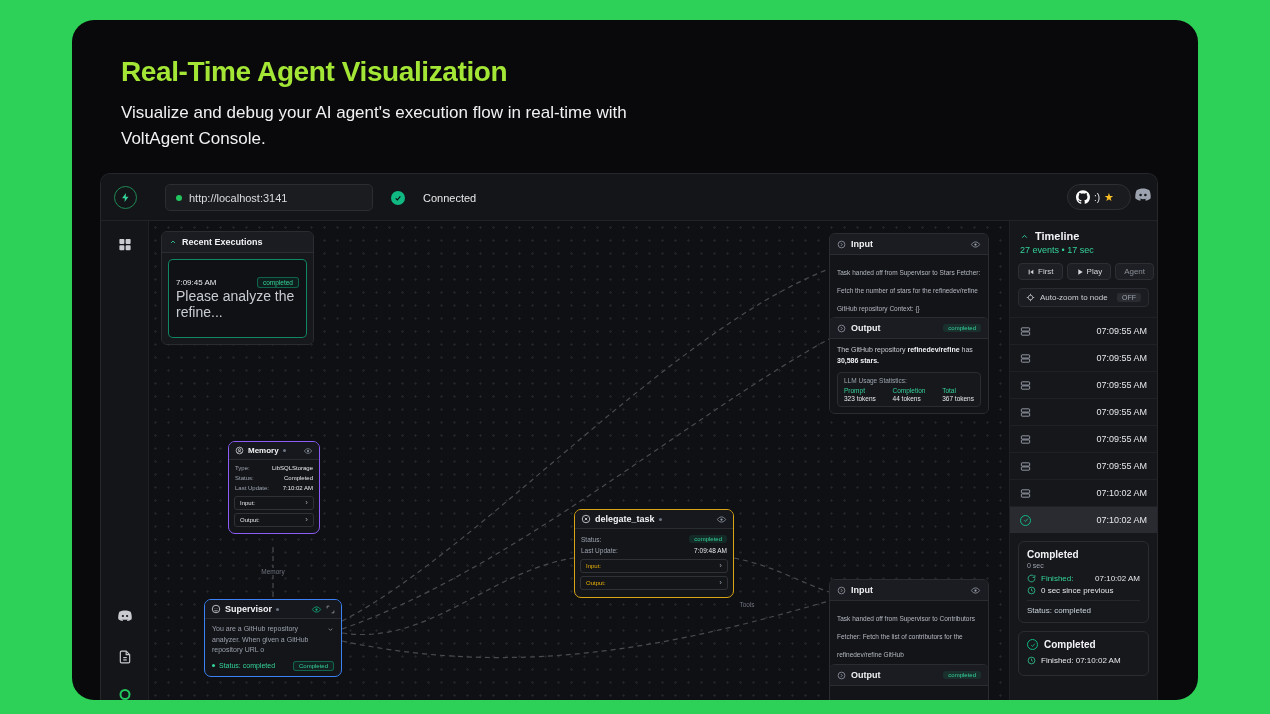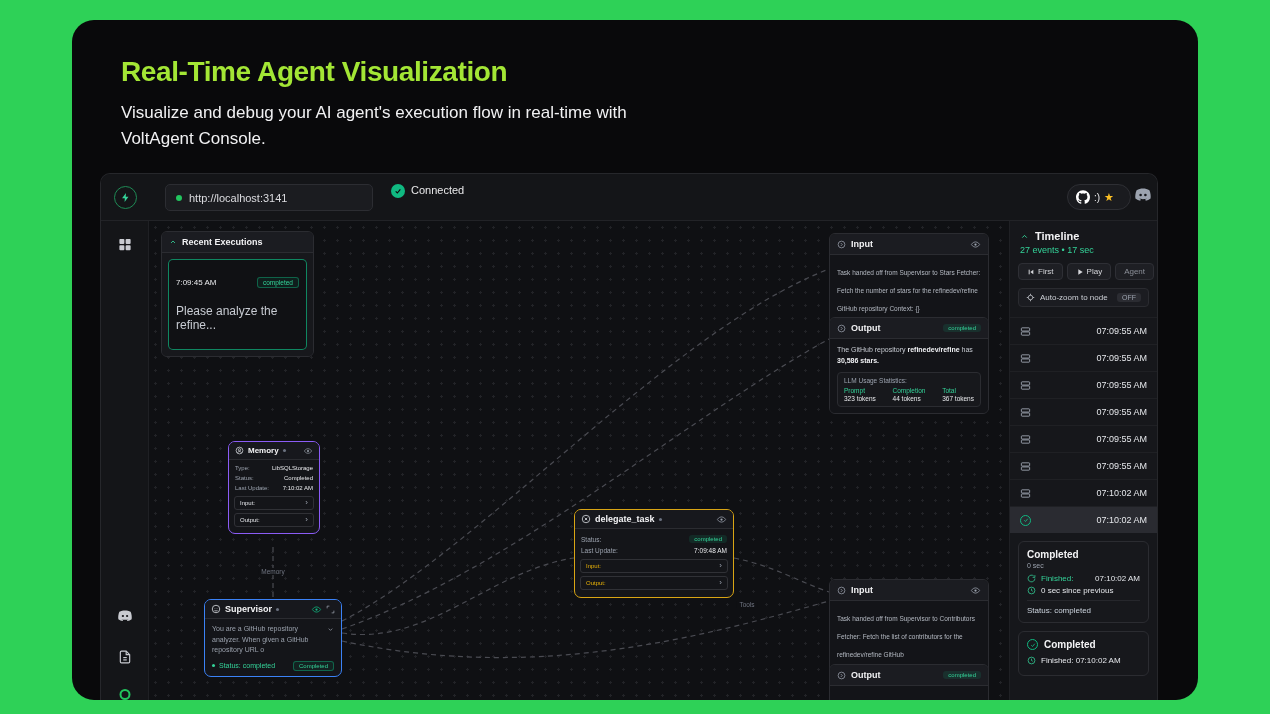--- a/index.html
+++ b/index.html
@@ -6,21 +6,21 @@
   *{box-sizing:border-box;}
   .stage{position:relative;width:1270px;height:714px;background:#2ed157;font-family:"Liberation Sans",sans-serif;overflow:hidden;}
   .card{position:absolute;left:72px;top:20px;width:1126px;height:680px;background:#09090b;border-radius:22px;overflow:hidden;}
   .hero-title{position:absolute;left:49px;top:36px;margin:0;font-size:28px;font-weight:700;color:#a3e635;letter-spacing:-.4px;}
   .hero-sub{position:absolute;left:49px;top:80px;margin:0;width:545px;font-size:17px;line-height:26px;color:#f1f1f3;}
   .console{position:absolute;left:28px;top:153px;width:1058px;height:527px;background:#141518;border:1px solid #26272b;border-bottom:none;border-radius:10px 10px 0 0;overflow:hidden;}
   .topbar{position:absolute;left:0;top:0;right:0;height:47px;background:#141518;border-bottom:1px solid #222327;}
   .bolt-btn{position:absolute;left:13px;top:12px;width:23px;height:23px;border-radius:50%;border:1px solid #1f8a55;display:flex;align-items:center;justify-content:center;color:#34d399;}
   .url-field{position:absolute;left:64px;top:10px;width:208px;height:27px;background:#1b1c20;border:1px solid #2c2d32;border-radius:5px;display:flex;align-items:center;gap:7px;padding:12px 10px;color:#dcdce0;font-size:11px;}
   .dot-green{width:6px;height:6px;border-radius:50%;background:#22c55e;flex:0 0 auto;}
-  .connected{position:absolute;left:290px;top:10px;height:27px;display:flex;gap:6px;color:#e8e8ea;font-size:11px;}
+  .connected{position:absolute;left:290px;top:10px;height:27px;display:flex;align-items:center;gap:18px;color:#e8e8ea;font-size:11px;}
   .check-fill{width:14px;height:14px;border-radius:50%;background:#10b981;color:#0b0b0d;display:flex;align-items:center;justify-content:center;}
   .gh-pill{position:absolute;left:966px;top:10px;width:64px;height:26px;background:#1a1b1f;border:1px solid #2e2f34;border-radius:13px;display:flex;align-items:center;gap:4px;padding:0 8px;color:#e5e5e7;font-size:10px;}
   .gh-star{color:#fbbf24;font-size:11px;}
   .discord-top{position:absolute;left:1032px;top:13px;color:#9ca3af;}
   .left-rail{position:absolute;left:0;top:47px;width:48px;bottom:0;background:#141518;border-right:1px solid #1f2024;}
   .rail-ic{position:absolute;left:50%;transform:translateX(-50%);color:#c9cbd1;}
   .canvas{position:absolute;left:48px;top:47px;width:862px;height:480px;background:#0f1013;background-image:radial-gradient(circle,#222327 1px,transparent 1.2px);background-size:13px 13px;}
   .edges{position:absolute;left:0;top:0;}
   .edge-label{position:absolute;font-size:6.5px;color:#6f7480;background:#0f1013;padding:0 3px;transform:translateX(-50%);}
   .panel{position:absolute;background:#17181c;border:1px solid #2b2c31;border-radius:6px;overflow:hidden;}
@@ -167,21 +167,21 @@
                 </svg>
               </span>
             <span class="p-title" style="font-size:9px">Recent Executions</span>
           </div>
           <div class="p-body" style="background:#17181c;padding:6px">
             <div style="border:1px solid rgba(16,185,129,.7);border-radius:5px;padding:17px 7px;background:#101114">
               <div style="display:flex;align-items:center;justify-content:space-between">
                 <span style="font-size:8px;color:#e8e9ec">7:09:45 AM</span>
                 <span class="badge-outline">completed</span>
               </div>
-              <div style="font-size:12px;color:#c8ccd3;margin-top:16px">Please analyze the refine...</div>
+              <div style="font-size:14px;color:#c8ccd3;margin-top:0">Please analyze the refine...</div>
             </div>
           </div>
         </div>
 
         <div class="panel" style="left:680px;top:12px;width:160px">
           <div class="p-head">
             <span class="eye">
                 <svg width="9" height="9" viewBox="0 0 24 24" fill="none" stroke="#9ca3af" stroke-width="2">
                   <circle cx="12" cy="12" r="9"></circle>
                   <polyline points="10 8 14 12 10 16"></polyline>

